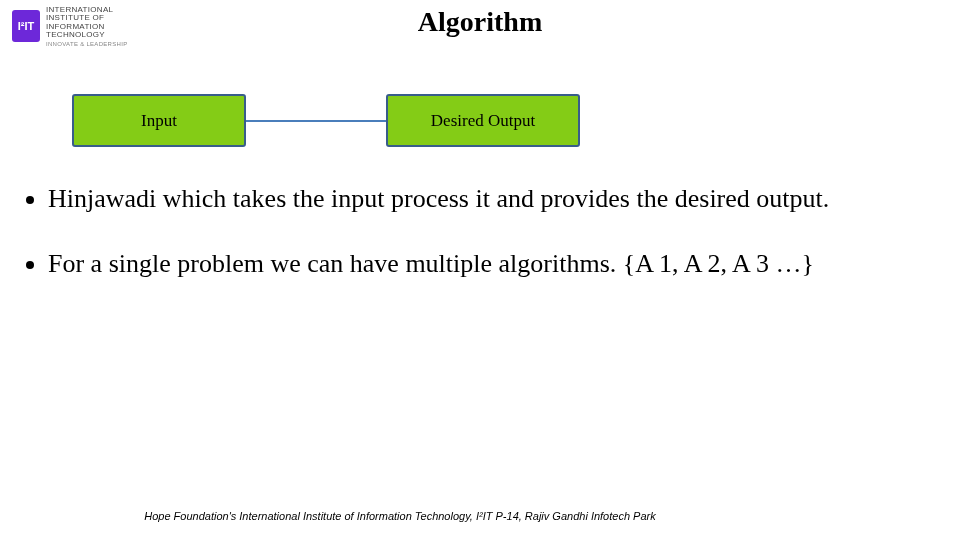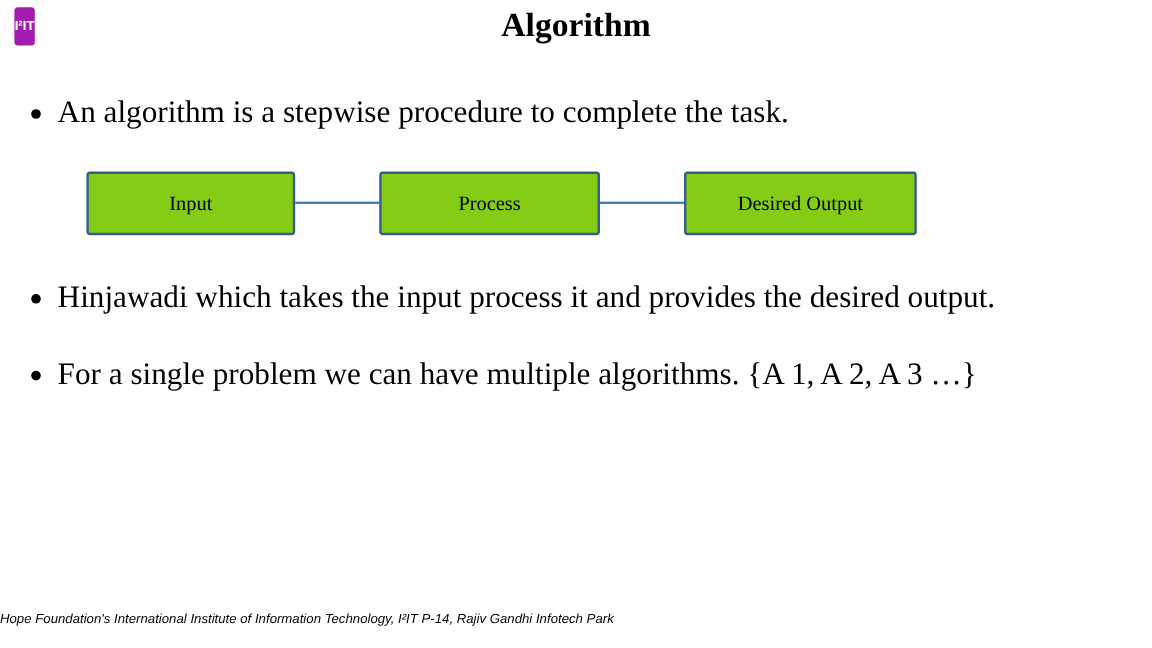--- a/index.html
+++ b/index.html
@@ -1,51 +1,54 @@
 <!DOCTYPE html>
 <html><head>
 <meta charset="utf-8">
 <style>
   html,body{margin:0;padding:0;width:960px;height:540px;background:#fff;font-family:"Times New Roman",Times,serif;color:#000;overflow:hidden}
   .slide{position:relative;width:960px;height:540px}
   .logo{position:absolute;left:12px;top:6px;display:flex;align-items:center;gap:6px}
-  .logo-badge{width:17px;height:32px;background:#a21caf;border-radius:3px;display:flex;align-items:center;justify-content:center;color:#fff;font-family:Arial,sans-serif;font-weight:bold;font-size:11px}
+  .logo-badge{width:28px;height:32px;background:#6d28d9;border-radius:3px;display:flex;align-items:center;justify-content:center;color:#fff;font-family:Arial,sans-serif;font-weight:bold;font-size:11px}
   .logo-text{display:flex;flex-direction:column;font-family:Arial,sans-serif;font-size:8px;line-height:1.05;color:#444;letter-spacing:.3px}
   .logo-sub{font-size:6px;color:#888;margin-top:1px}
   .title{position:absolute;left:0;top:6px;width:960px;text-align:center;font-weight:bold;font-size:28px}
   .body{position:absolute;left:30px;top:78px;width:900px;font-size:26px;line-height:1.25}
   .body ul{margin:0;padding-left:18px;list-style:disc}
   .body li{margin-bottom:32px}
   .flow{display:flex;align-items:center;margin:16px 0 36px 42px}
   .box{background:#84cc16;border:2px solid #385d8a;color:#000;font-size:17px;font-family:"Times New Roman",serif;text-align:center;padding:14px 0;border-radius:3px}
   .box1{width:170px}
   .box2{width:180px}
   .box3{width:190px}
   .conn{height:2px;background:#4a7ebb;width:70px}
-  .footer{position:absolute;left:0;bottom:16px;width:800px;text-align:left;font-family:Arial,Helvetica,sans-serif;font-style:italic;font-size:11px;line-height:1.4;color:#000}
+  .footer{position:absolute;left:0;bottom:16px;width:800px;text-align:center;font-family:Arial,Helvetica,sans-serif;font-style:italic;font-size:11px;line-height:1.4;color:#000}
 </style>
 </head>
 <body>
 
 <div class="slide">
   <div class="logo">
     <div class="logo-badge">I²IT</div>
+    <div class="logo-text">
+      <span>INTERNATIONAL</span>
+      <span>INSTITUTE OF</span>
+      <span>INFORMATION</span>
+      <span>TECHNOLOGY</span>
+      <span class="logo-sub">INNOVATE &amp; LEADERSHIP</span>
+    </div>
   </div>
 
   <div class="title">Algorithm</div>
 
   <div class="body">
-    <ul>
-      <li>An algorithm is a stepwise procedure to complete the task.</li>
-    </ul>
 
     <div class="flow">
       <div class="box box1">Input</div>
       <div class="conn"></div>
-      <div class="box box2">Process</div>
       <div class="conn"></div>
       <div class="box box3">Desired Output</div>
     </div>
 
     <ul>
       <li>Hinjawadi which takes the input process it and provides the desired output.</li>
       <li>For a single problem we can have multiple algorithms. {A 1, A 2, A 3 …}</li>
     </ul>
   </div>
 

